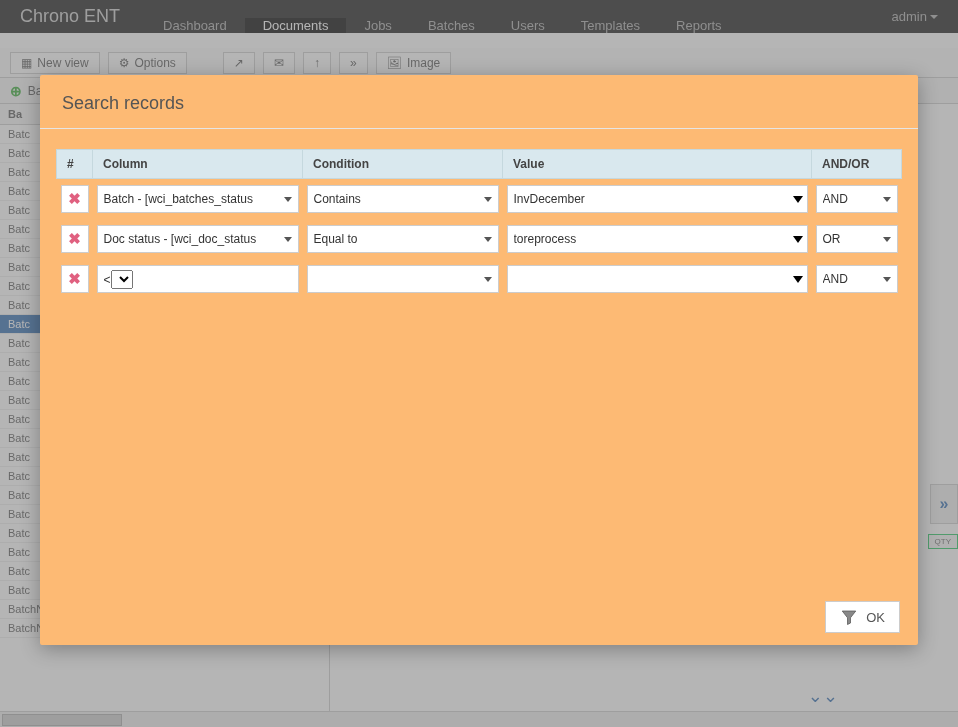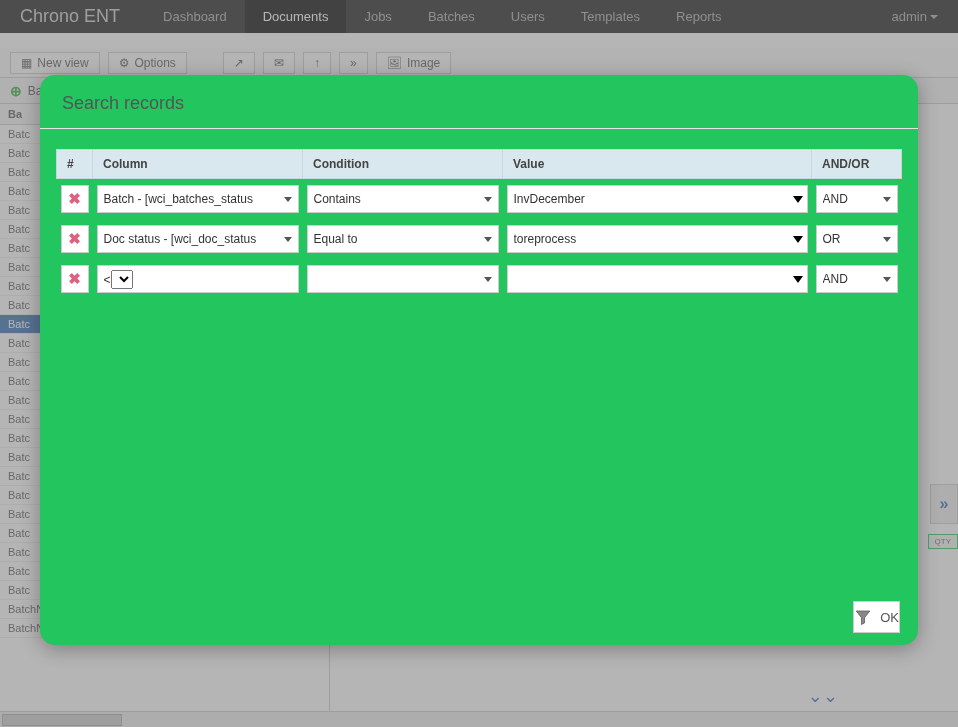--- a/index.html
+++ b/index.html
@@ -1,21 +1,21 @@
 <!DOCTYPE html>
 <html><head>
 <meta charset="utf-8">
 <style>
 * { box-sizing: border-box; margin: 0; padding: 0; }
 body { font-family: Verdana, Geneva, sans-serif; font-size: 12px; color: #555; background: #fff; width: 958px; height: 727px; overflow: hidden; position: relative; }
 
 
 .topnav { background: #1a1a1a; height: 33px; display: flex; align-items: center; padding: 0 20px; }
 .brand { color: #ccc; font-size: 18px; font-weight: 300; margin-right: 25px; }
-.nav-items { display: flex; height: 100%; }
+.nav-items { display: flex; height: 100%; align-items: flex-end; }
 .nav-item { color: #aaa; padding: 0 18px; display: flex; align-items: center; cursor: pointer; font-size: 13px; }
 .nav-item.active { background: #000; color: #fff; }
 .nav-user { margin-left: auto; color: #aaa; font-size: 13px; display: flex; align-items: center; gap: 3px; }
 .caret-down { width: 0; height: 0; border-left: 4px solid transparent; border-right: 4px solid transparent; border-top: 4px solid #aaa; display: inline-block; }
 
 
 .bg-area { position: absolute; top: 48px; left: 0; right: 0; bottom: 0; background: #f0f0f0; }
 .toolbar { height: 30px; border-bottom: 1px solid #ccc; background: #fafafa; display: flex; align-items: center; padding: 0 10px; gap: 8px; }
 .tb-btn { border: 1px solid #ccc; background: #fff; padding: 3px 10px; font-size: 12px; color: #555; display: flex; align-items: center; gap: 5px; }
 .subbar { height: 26px; border-bottom: 1px solid #ccc; background: #f5f5f5; padding: 0 10px; display: flex; align-items: center; font-size: 12px; color: #555; }
@@ -36,21 +36,21 @@
 .right-panel { flex: 1; background: #fff; position: relative; }
 .side-tab { position: absolute; right: 0; top: 380px; width: 28px; height: 40px; background: #f0f0f0; border: 1px solid #ccc; display: flex; align-items: center; justify-content: center; }
 .dbl-chevron { color: #2d6ab0; font-size: 16px; font-weight: bold; }
 .qty-box { position: absolute; right: 0; top: 430px; border: 1px solid #22c55e; font-size: 8px; padding: 2px 6px; background: #f5f5f5; color: #666; }
 .down-chevrons { position: absolute; right: 120px; bottom: 20px; color: #2d6ab0; font-size: 18px; }
 
 
 .overlay { position: absolute; inset: 0; background: rgba(120,120,120,0.55); }
 
 
-.modal { position: absolute; top: 75px; left: 40px; width: 878px; height: 570px; background: #22c55e; border-radius: 15px; box-shadow: 0 4px 20px rgba(0,0,0,0.3); display: flex; flex-direction: column; }
+.modal { position: absolute; top: 75px; left: 40px; width: 878px; height: 570px; background: #fdba74; border-radius: 2px; box-shadow: 0 4px 20px rgba(0,0,0,0.3); display: flex; flex-direction: column; }
 .modal-header { padding: 18px 22px 14px; border-bottom: 1px solid #e5e5e5; font-size: 18px; color: #555; font-weight: 300; }
 .modal-body { flex: 1; padding: 20px 16px; overflow: auto; }
 
 
 .stable { width: 100%; border-collapse: collapse; }
 .stable th { background: #d9e8ee; border: 1px solid #c5d8de; padding: 7px 10px; text-align: left; font-size: 12px; font-weight: bold; color: #444; }
 .stable td { padding: 6px 4px; vertical-align: middle; }
 .stable th.num { width: 36px; }
 .stable th.col { width: 210px; }
 .stable th.cond { width: 200px; }
@@ -58,21 +58,21 @@
 .stable th.ao { width: 90px; }
 .del-btn { width: 28px; height: 28px; border: 1px solid #ccc; background: #fff; display: flex; align-items: center; justify-content: center; cursor: pointer; }
 .pink-x { color: #e06080; font-size: 15px; font-weight: bold; }
 .fake-select, .fake-combo { border: 1px solid #ccc; background: #fff; height: 28px; display: flex; align-items: center; padding: 0 6px; font-size: 12px; color: #333; position: relative; cursor: pointer; }
 .fake-select .arrow, .fake-combo .arrow { position: absolute; right: 6px; width: 0; height: 0; border-left: 4px solid transparent; border-right: 4px solid transparent; border-top: 5px solid #555; }
 .fake-combo .arrow { right: 4px; border-top: 7px solid #000; border-left: 5px solid transparent; border-right: 5px solid transparent; }
 .fake-select span, .fake-combo span { overflow: hidden; white-space: nowrap; text-overflow: clip; max-width: calc(100% - 18px); display: inline-block; }
 
 
 .modal-footer { padding: 12px 18px; display: flex; justify-content: flex-end; gap: 10px; border-top: 0; }
-.btn { border: 1px solid #ccc; background: #fff; padding: 6px 0; display: flex; align-items: center; gap: 8px; font-size: 13px; color: #555; cursor: pointer; }
+.btn { border: 1px solid #ccc; background: #fff; padding: 6px 14px; display: flex; align-items: center; gap: 8px; font-size: 13px; color: #555; cursor: pointer; }
 .funnel-svg, .bigx-svg { width: 18px; height: 18px; }
 
 .hscroll { position: absolute; bottom: 0; left: 0; right: 0; height: 16px; background: #eee; border-top: 1px solid #ccc; }
 .hscroll-thumb { position: absolute; left: 2px; top: 2px; width: 120px; height: 12px; background: #ccc; border: 1px solid #aaa; }
 </style>
 </head>
 <body>
 
 <div class="topnav">
   <div class="brand">Chrono ENT</div>

